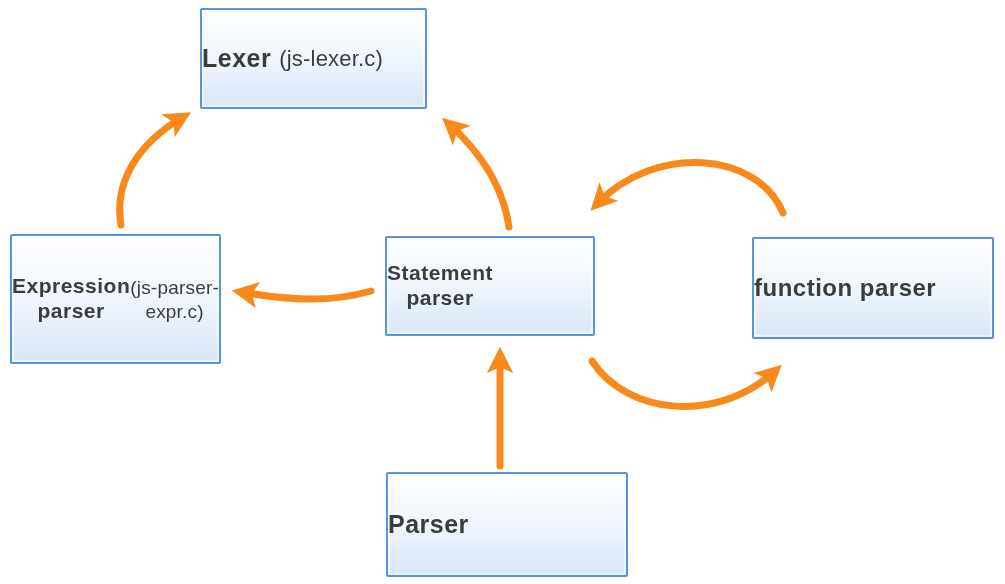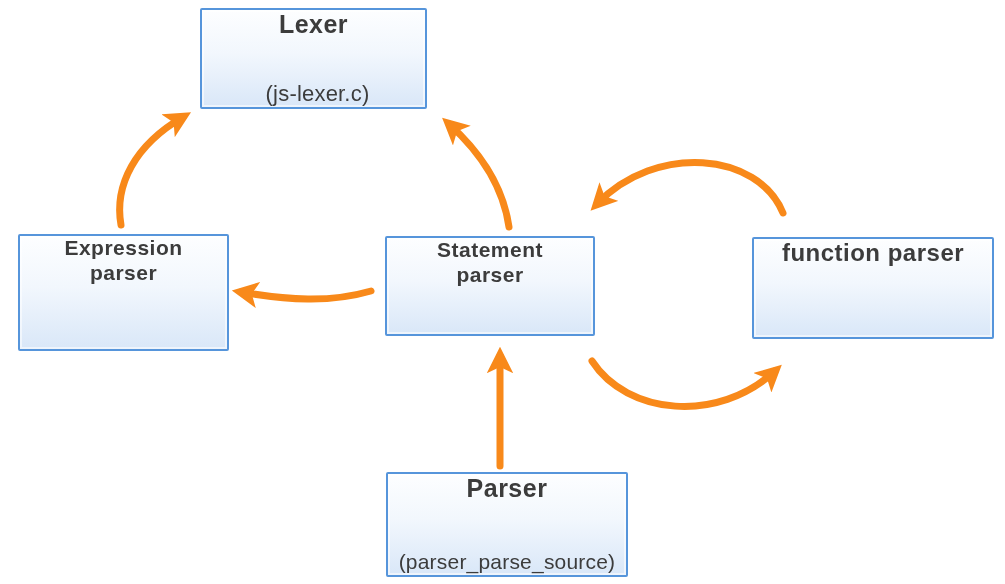--- a/index.html
+++ b/index.html
@@ -12,43 +12,43 @@
     font-family: "Liberation Sans", "DejaVu Sans", sans-serif;
   }
   .node {
     position: absolute;
     box-sizing: border-box;
     border: 2px solid #5695db;
     border-radius: 2px;
     background: linear-gradient(180deg, #fdfeff 0%, #f2f7fd 45%, #d9e7f8 100%);
     box-shadow: inset 0 0 0 2px rgba(255,255,255,0.55);
     display: flex;
-    flex-direction: column;
+    flex-direction: row;
     align-items: center;
-    justify-content: space-between;
+    justify-content: flex-start;
     text-align: center;
     color: #3c3c3c;
   }
   .node .title {
     font-weight: 700;
     white-space: pre-line;
     line-height: 1.18;
     letter-spacing: 0.5px;
   }
   .node .subtitle {
     font-weight: 400;
     line-height: 1.25;
     letter-spacing: 0.2px;
     margin-top: 1px;
   }
   #node-lexer      { left: 200px; top: 8px;   width: 227px; height: 101px; }
   #node-lexer .title        { font-size: 25px; }
   #node-lexer .subtitle     { font-size: 22px; margin-left: 8px; }
 
-  #node-expression { left: 18px;  top: 234px; width: 211px; height: 117px; }
+  #node-expression { left: 10px;  top: 234px; width: 211px; height: 130px; }
   #node-expression .title   { font-size: 21px; }
   #node-expression .subtitle{ font-size: 19px; }
 
   #node-statement  { left: 385px; top: 236px; width: 210px; height: 100px; }
   #node-statement .title    { font-size: 21px; }
   #node-statement .subtitle { font-size: 20px; }
 
   #node-function   { left: 752px; top: 237px; width: 242px; height: 102px; gap: 14px; }
   #node-function .title     { font-size: 24px; }
   #node-function .subtitle  { font-size: 19px; }
@@ -76,34 +76,34 @@
 <div id="canvas">
 
   <div class="node" id="node-lexer">
     <div class="title">Lexer</div>
     <div class="subtitle">(js-lexer.c)</div>
   </div>
 
   <div class="node" id="node-expression">
     <div class="title">Expression
 parser</div>
+    <div class="subtitle">(js-parser-expr.c)</div>
   </div>
 
   <div class="node" id="node-statement">
     <div class="title">Statement
 parser</div>
   </div>
 
   <div class="node" id="node-function">
     <div class="title">function parser</div>
   </div>
 
   <div class="node" id="node-parser">
     <div class="title">Parser</div>
-    <div class="subtitle">(parser_parse_source)</div>
   </div>
 
   <svg id="edges-overlay" viewBox="0 0 1005 584" xmlns="http://www.w3.org/2000/svg">
     <defs>
       <marker id="arrowhead" viewBox="0 0 10 10" refX="6.5" refY="5" markerWidth="3.8" markerHeight="3.8" orient="auto-start-reverse">
         <path d="M0,0 L10,5 L0,10 L2.4,5 Z" fill="#f8891a"></path>
       </marker>
     </defs>
     <path class="edge" d="M 121 225 C 114 185 135 145 183 117" marker-end="url(#arrowhead)"></path>
     <path class="edge" d="M 509 227 C 503 185 479 151 449 124" marker-end="url(#arrowhead)"></path>

